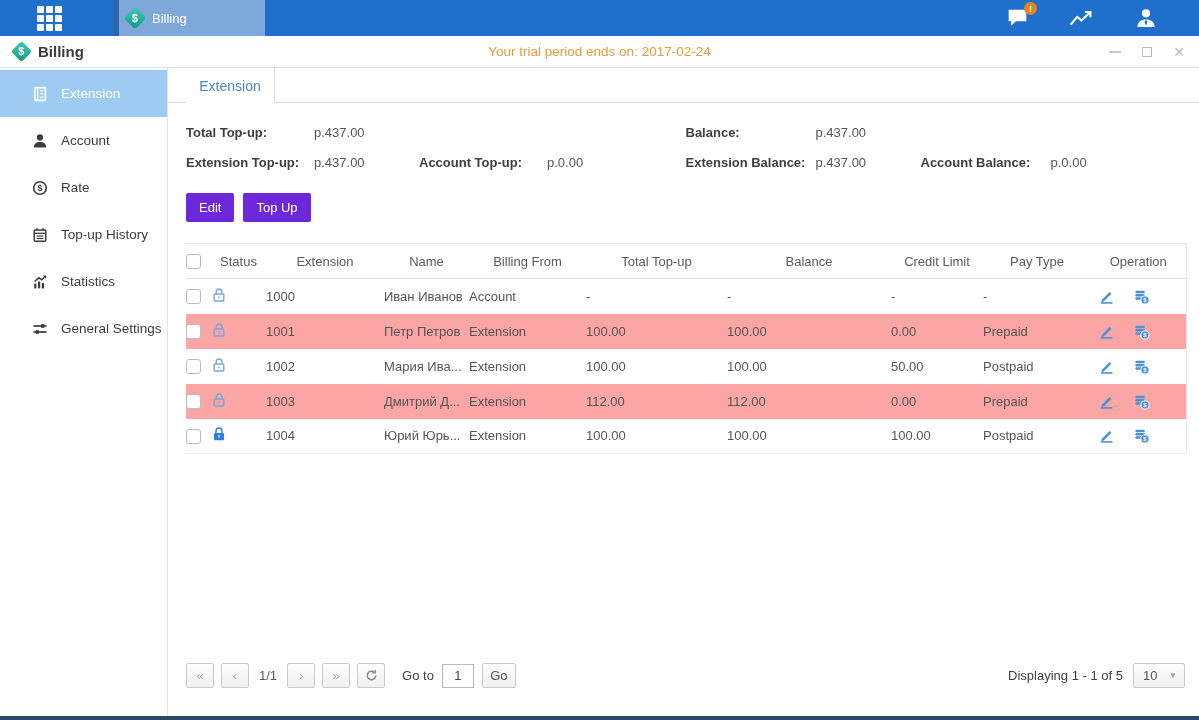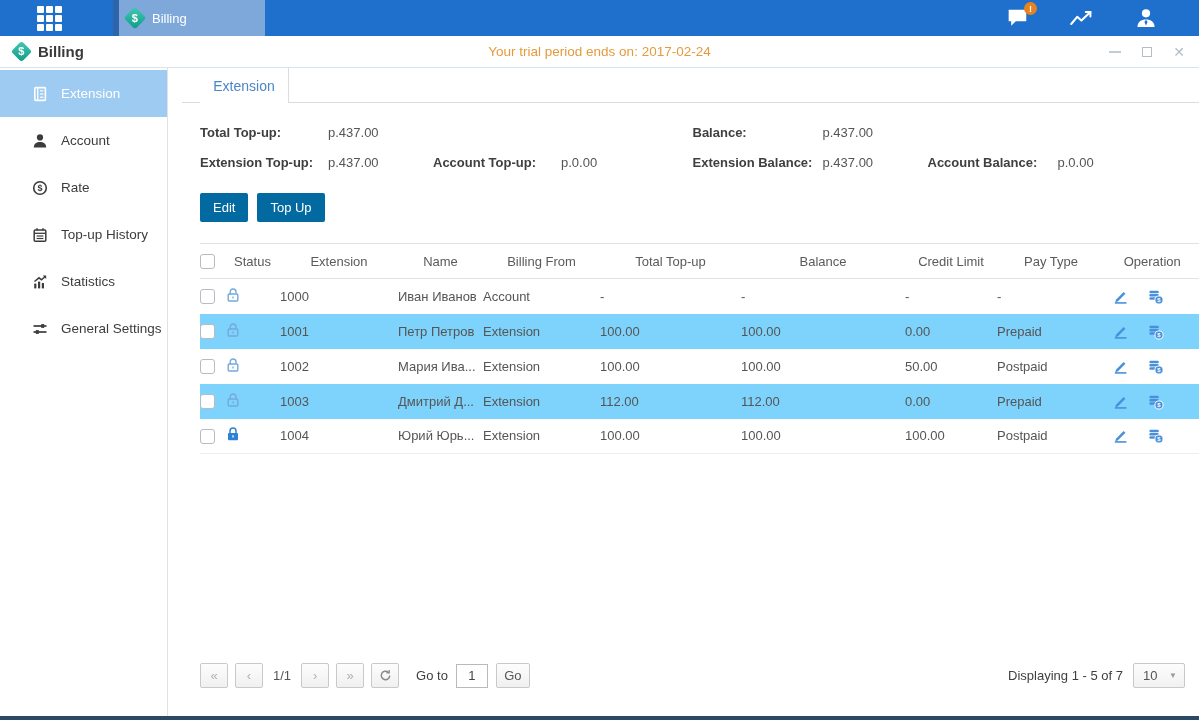--- a/index.html
+++ b/index.html
@@ -23,47 +23,47 @@
   .titlebar .win-title { display:flex; align-items:center; gap:9px; margin-left:14px; }
   .titlebar .win-title .diamond { width:15px; height:15px; }
   .titlebar .win-title .t { font-size:15px; font-weight:bold; color:#3a3a3a; }
   .trial { position:absolute; left:0; right:0; text-align:center; color:#e59b3c; font-size:13.5px; pointer-events:none; }
   .winctl { position:absolute; right:12px; top:0; height:32px; display:flex; align-items:center; gap:16px; }
   .winctl span { color:#b4bec7; font-size:14px; cursor:pointer; display:flex; align-items:center; justify-content:center; width:16px; height:16px; }
   .winctl .sq { width:10px; height:10px; border:1px solid #b4bec7; }
   .winctl .mindash { width:12px; height:0; border-top:2px solid #c3cbd3; }
 
   
-  .app-body { display:flex; height:648px;gap:14px; }
+  .app-body { display:flex; height:648px; }
   .sidebar { width:168px; flex:none; border-right:1px solid #e2e2e2; background:#fff; padding-top:2px; }
   .side-item { height:47px; display:flex; align-items:center; gap:13px; padding-left:31px; font-size:13.5px; color:#3c3c3c; cursor:pointer; }
   .side-item.active { background:#9dcbf1; color:#fff; }
   .sicon { width:17px; height:17px; flex:none; display:flex; align-items:center; justify-content:center; }
 
   .main { flex:1; display:flex; flex-direction:column; min-width:0; }
   .tabstrip { height:35px; display:flex; padding-left:18px; border-bottom:1px solid #dcdcdc; }
   .tab { width:89px; display:flex; align-items:center; justify-content:center; font-size:14px; color:#4a86c8; background:#fff; border-right:1px solid #dcdcdc; margin-bottom:-1px; cursor:pointer; }
 
   .content { flex:1; display:flex; flex-direction:column; padding:0 14px 16px 18px; min-height:0; }
 
   .summary { display:grid; grid-template-columns:1fr 1fr; row-gap:15px; margin-top:22px; font-size:13px; color:#555; }
   .pair { display:inline-flex; }
   .pair .lbl { font-weight:bold; color:#3f3f3f; width:128px; flex:none; }
   .pair.w2 .lbl { width:130px; }
   .pair .val { width:105px; flex:none; }
   .srow { display:flex; }
 
   .btnrow { margin-top:23px; display:flex; gap:9px; }
-  .btn-blue { background:#0369a1; color:#fff; border:none; font-size:13px; font-family:inherit; padding:7px 13px; border-radius:2px; cursor:pointer; }
+  .btn-blue { background:#6d28d9; color:#fff; border:none; font-size:13px; font-family:inherit; padding:7px 13px; border-radius:2px; cursor:pointer; }
 
   
   table { border-collapse:collapse; width:100%; margin-top:21px; font-size:13px; color:#555; table-layout:fixed; border-right:1px solid #e8e8e8; }
   thead th { font-weight:normal; color:#5a5a5a; height:35px; border-top:1px solid #e2e2e2; border-bottom:1px solid #e2e2e2; text-align:center; }
   tbody td { height:35px; text-align:left; }
-  tbody tr.alt { background:#7dd3fc; }
+  tbody tr.alt { background:#fca5a5; }
   tbody tr:last-child td { border-bottom:1px solid #ededed; }
   .c-cb { width:25px; text-align:left; }
   .c-status { width:55px; } .c-ext { width:118px; } .c-name { width:85px; }
   .c-charged { width:117px; } .c-topup { width:141px; } .c-bal { width:164px; }
   .c-credit { width:92px; } .c-pay { width:108px; } .c-op { width:95px; }
   .c-name div { overflow:hidden; white-space:nowrap; }
   .checkbox { display:inline-block; width:15px; height:15px; border:1px solid #b6bcc2; border-radius:3px; background:#fff; vertical-align:middle; cursor:pointer; }
   .statusicon { display:inline-flex; width:16px; height:16px; }
   .opicon { display:inline-flex; width:17px; height:17px; margin:0 7px; cursor:pointer; vertical-align:middle; }
 
@@ -468,21 +468,21 @@
         <div class="pgbtn icon">
           <svg width="13" height="13" viewBox="0 0 16 16" fill="none" stroke="#8a8a8a" stroke-width="1.8">
               <path d="M13.2 8A5.2 5.2 0 1 1 11.5 4.1"></path>
               <path d="M12.6 1.2v3.4H9.2" stroke-width="1.6"></path>
             </svg>
         </div>
         <span class="goto-label">Go to</span>
         <input class="goto-input" value="1" style="">
         <div class="pgbtn" style="width:34px;color:#555;">Go</div>
         <div class="pag-right">
-          <span>Displaying 1 - 5 of 7</span>
+          <span>Displaying 1 - 1 of 5</span>
           <div class="pagesize">
             <span>10</span>
             <span class="arr">▼</span>
           </div>
         </div>
       </div>
     </div>
   </div>
 </div>
 

